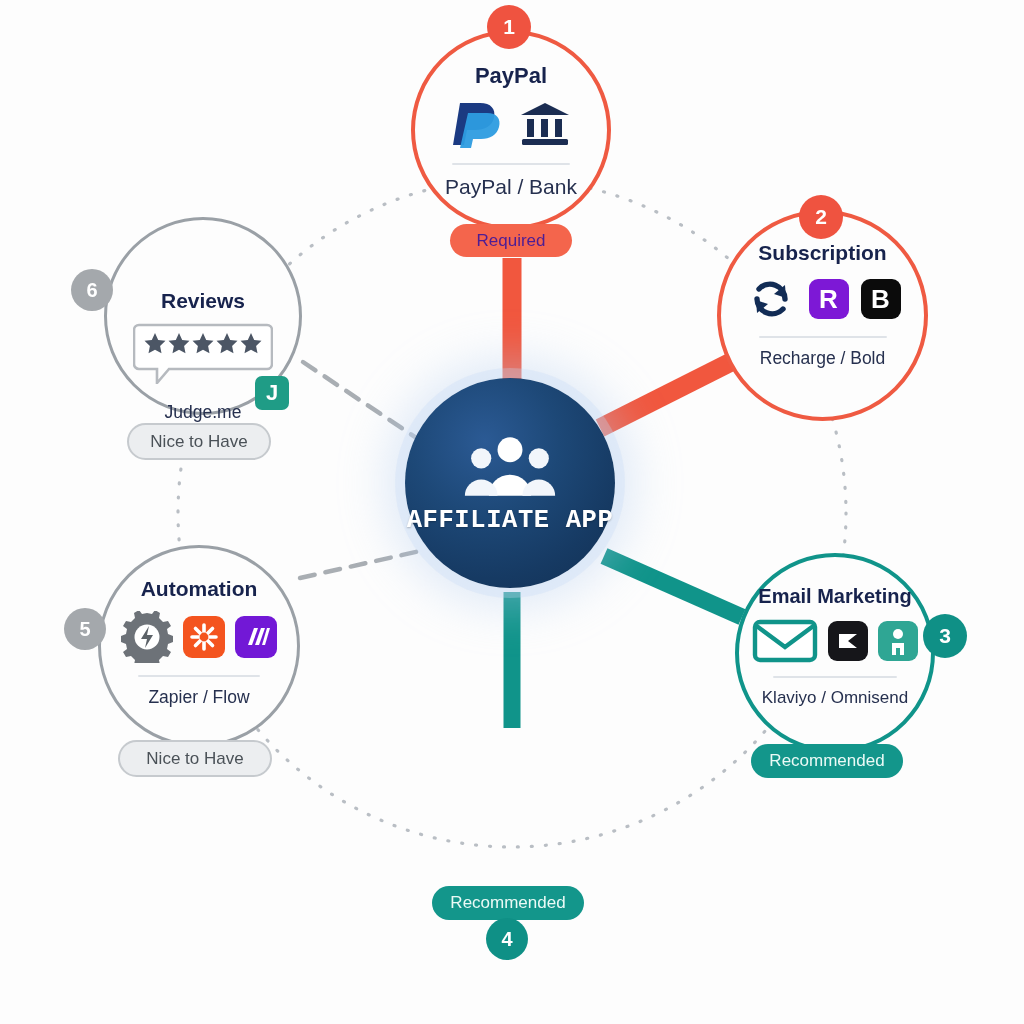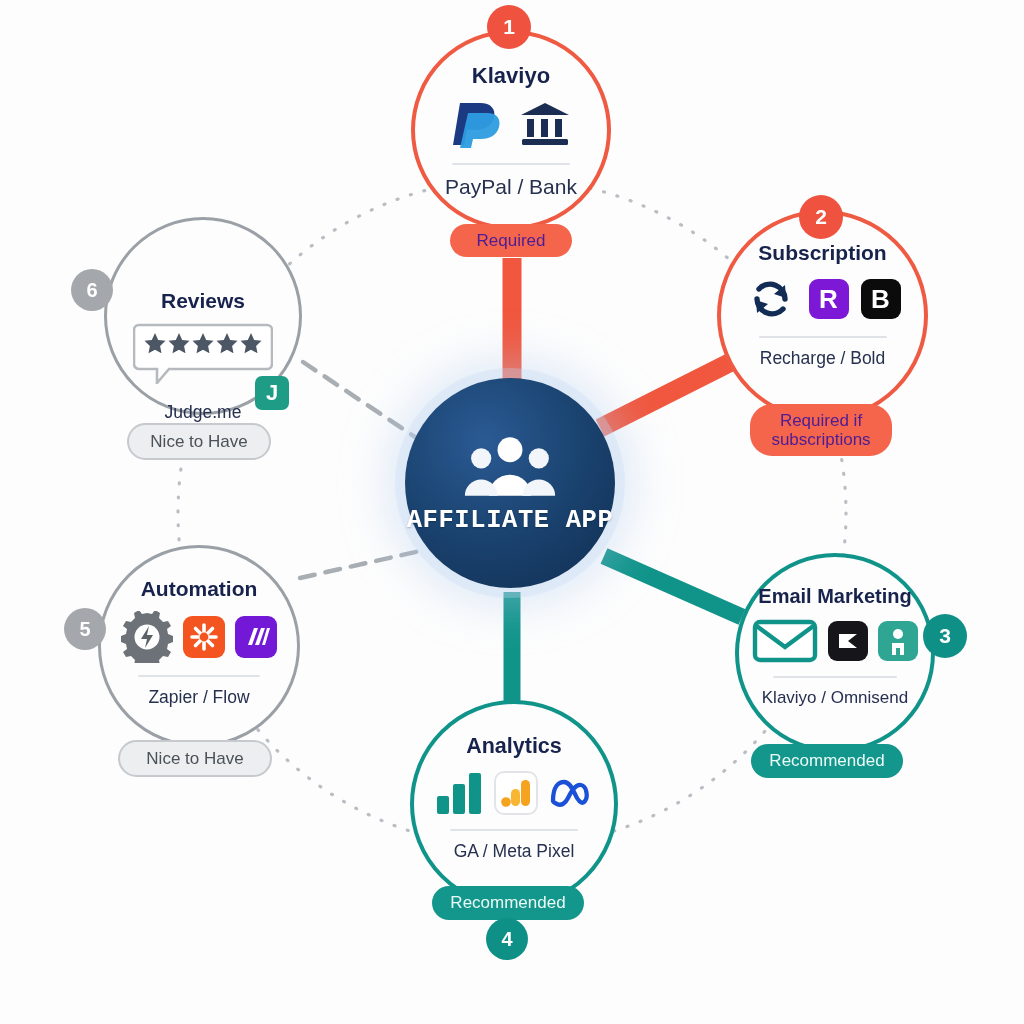--- a/index.html
+++ b/index.html
@@ -93,21 +93,21 @@
       <circle cx="20" cy="23" r="10.5" fill="#f2f6fb"></circle>
       <path d="M3 62 a17 17 0 0 1 34 0 z" fill="#f2f6fb"></path>
       <circle cx="80" cy="23" r="10.5" fill="#f2f6fb"></circle>
       <path d="M63 62 a17 17 0 0 1 34 0 z" fill="#f2f6fb"></path>
     </svg>
     <div class="hub-label">AFFILIATE APP</div>
   </div>
 
   <div class="node ring-red" style="left:411px;top:30px;width:192px;height:192px;">
     <div class="inner" style="padding-top:30px;">
-      <div class="title" style="font-size:22px;">Klaviyo</div>
+      <div class="title" style="font-size:22px;">PayPal</div>
       <div class="icons" style="margin-top:12px;gap:16px;">
         <svg width="52" height="50" viewBox="0 0 52 50">
           <path d="M9 4 h20 c11 0 16 6 14 15 c-2 8 -9 12 -19 12 h-8 l-3 15 h-11 z" fill="#1b3a82"></path>
           <path d="M17 14 h19 c10 0 14 6 12 14 c-2 8 -9 12 -18 12 h-8 l-2 9 h-11 z" fill="#2d9ce0" opacity=".95"></path>
         </svg>
         <svg width="52" height="46" viewBox="0 0 52 46">
           <path d="M26 2 L50 14 H2 Z" fill="#1b2d52"></path>
           <rect x="8" y="18" width="7" height="18" fill="#1b2d52"></rect>
           <rect x="22" y="18" width="7" height="18" fill="#1b2d52"></rect>
           <rect x="36" y="18" width="7" height="18" fill="#1b2d52"></rect>
@@ -136,24 +136,20 @@
         </div>
         <div class="tile" style="width:40px;height:40px;background:#0b0b0b;font-size:26px;">
           <span>B</span>
         </div>
       </div>
       <div class="rule" style="width:128px;margin-top:14px;"></div>
       <div class="sub" style="font-size:17.5px;margin-top:10px;">Recharge / Bold</div>
     </div>
   </div>
   <div class="badge badge-red" style="left:799px;top:195px;width:44px;height:44px;font-size:21px;">2</div>
-  <div class="pill pill-red" style="left:750px;top:404px;width:142px;height:52px;font-size:17px;flex-direction:column;">
-    <span>Required if</span>
-    <span>subscriptions</span>
-  </div>
 
   <div class="node ring-teal" style="left:735px;top:553px;width:192px;height:192px;">
     <div class="inner" style="padding-top:29px;">
       <div class="title" style="font-size:20px;">Email Marketing</div>
       <div class="icons" style="margin-top:11px;gap:10px;">
         <svg width="66" height="46" viewBox="0 0 66 46">
           <rect x="3" y="4" width="60" height="38" rx="5" fill="#ffffff" stroke="#10948a" stroke-width="4.4"></rect>
           <path d="M6 9 L33 29 L60 9" fill="none" stroke="#10948a" stroke-width="4.4" stroke-linecap="round"></path>
         </svg>
         <svg width="40" height="40" viewBox="0 0 40 40">
@@ -166,43 +162,20 @@
           <path d="M14 22 h12 v12 h-4 v-7 h-4 v7 h-4 z" fill="#ffffff"></path>
         </svg>
       </div>
       <div class="rule" style="width:124px;margin-top:12px;"></div>
       <div class="sub" style="font-size:17px;margin-top:10px;">Klaviyo / Omnisend</div>
     </div>
   </div>
   <div class="badge badge-teal" style="left:923px;top:614px;width:44px;height:44px;font-size:21px;">3</div>
   <div class="pill pill-teal" style="left:751px;top:744px;width:152px;height:34px;font-size:17px;">Recommended</div>
 
-  <div class="node ring-teal" style="left:410px;top:700px;width:200px;height:200px;">
-    <div class="inner" style="padding-top:31px;">
-      <div class="title" style="font-size:21.5px;">Analytics</div>
-      <div class="icons" style="margin-top:12px;gap:9px;">
-        <svg width="50" height="46" viewBox="0 0 50 46">
-          <rect x="2" y="26" width="12" height="18" rx="2" fill="#10948a"></rect>
-          <rect x="18" y="14" width="12" height="30" rx="2" fill="#10948a"></rect>
-          <rect x="34" y="3" width="12" height="41" rx="2" fill="#10948a"></rect>
-        </svg>
-        <svg width="44" height="44" viewBox="0 0 44 44">
-          <rect x="1" y="1" width="42" height="42" rx="9" fill="#ffffff" stroke="#e2e4e7" stroke-width="2"></rect>
-          <rect x="27" y="9" width="9" height="26" rx="4.5" fill="#f5a21f"></rect>
-          <rect x="17" y="18" width="9" height="17" rx="4.5" fill="#f7b733"></rect>
-          <circle cx="12" cy="31" r="4.8" fill="#f5a21f"></circle>
-        </svg>
-        <svg width="46" height="38" viewBox="0 0 46 38">
-          <path d="M6 27 C6 12 12 8 17 8 C24 8 27 19 30 24 C33 29 36 30 38 27 C41 23 40 12 34 11 C28 10 24 18 21 24 C18 30 14 32 10 30 C7 28.5 6 28 6 27 Z" fill="none" stroke="#1b51d6" stroke-width="4.3" stroke-linecap="round" stroke-linejoin="round"></path>
-        </svg>
-      </div>
-      <div class="rule" style="width:128px;margin-top:13px;"></div>
-      <div class="sub" style="font-size:17.5px;margin-top:10px;">GA / Meta Pixel</div>
-    </div>
-  </div>
   <div class="pill pill-teal" style="left:432px;top:886px;width:152px;height:34px;font-size:17px;">Recommended</div>
   <div class="badge badge-teal" style="left:486px;top:918px;width:42px;height:42px;font-size:20px;">4</div>
 
   <div class="node ring-gray" style="left:98px;top:545px;width:196px;height:196px;">
     <div class="inner" style="padding-top:30px;">
       <div class="title" style="font-size:21px;">Automation</div>
       <div class="icons" style="margin-top:11px;gap:10px;">
         <svg width="52" height="52" viewBox="0 0 52 52">
           <path d="M26 2 l5 1 l3 -4 l5 3 l-1 5 l4 4 l5 -1 l3 5 l-4 3 l1 5 l5 2 v6 l-5 2 l-1 5 l4 3 l-3 5 l-5 -1 l-4 4 l1 5 l-5 3 l-3 -4 l-5 1 l-5 -1 l-3 4 l-5 -3 l1 -5 l-4 -4 l-5 1 l-3 -5 l4 -3 l-1 -5 l-5 -2 v-6 l5 -2 l1 -5 l-4 -3 l3 -5 l5 1 l4 -4 l-1 -5 l5 -3 l3 4 z" fill="#6d7278"></path>
           <circle cx="26" cy="26" r="12.5" fill="#ffffff"></circle>

